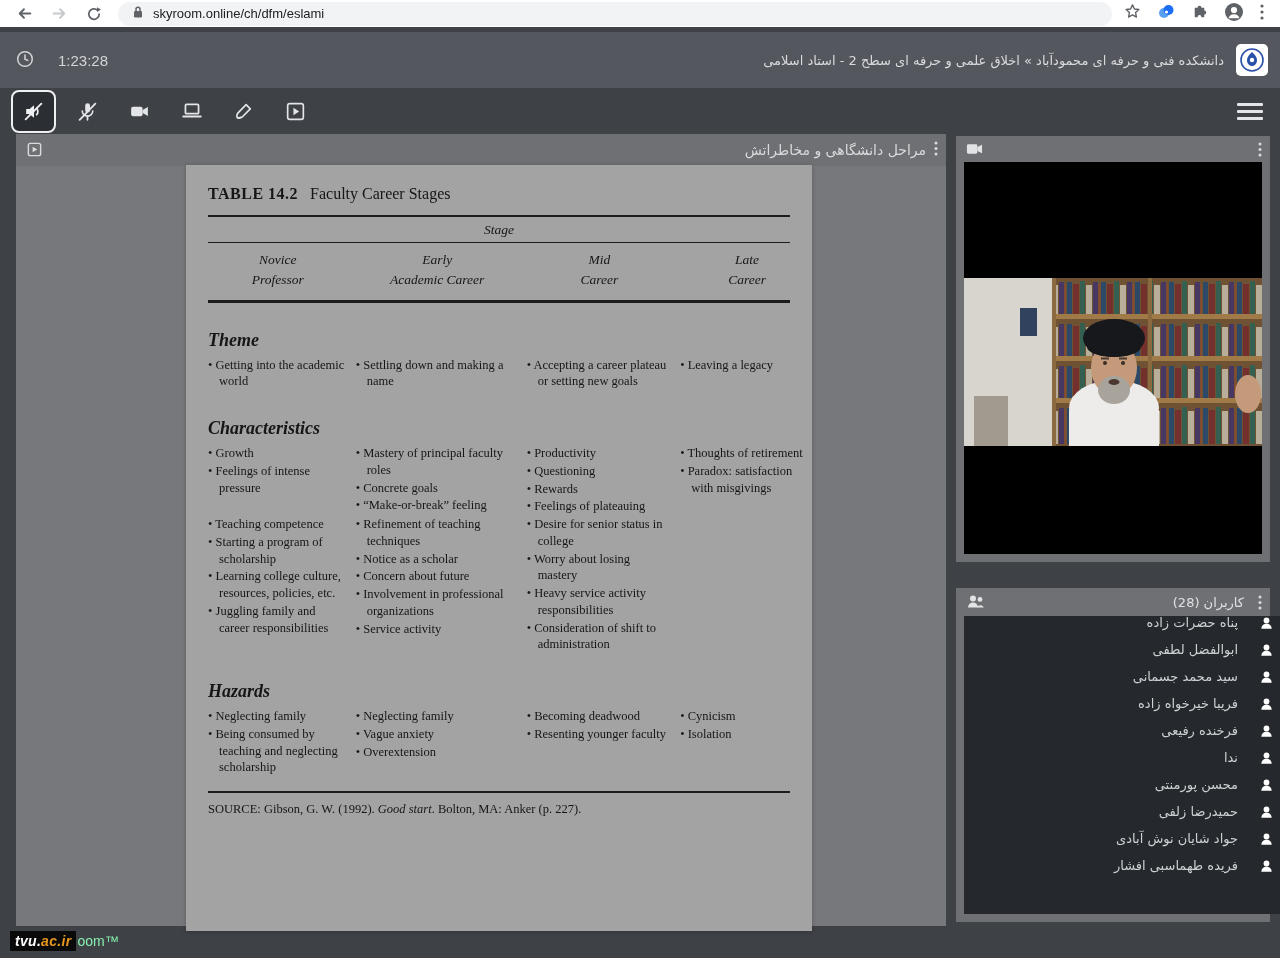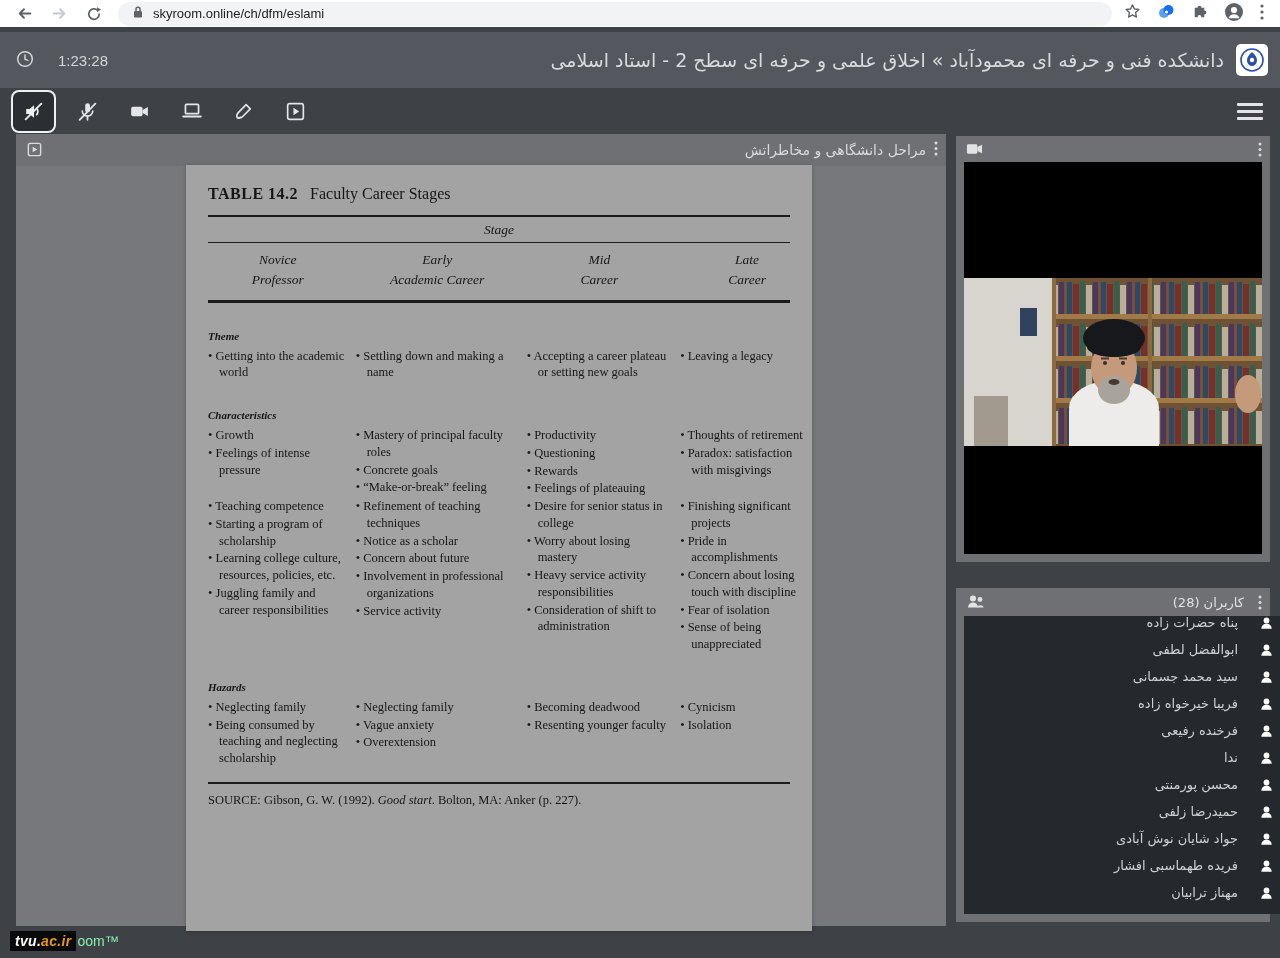--- a/index.html
+++ b/index.html
@@ -15,21 +15,21 @@
   .nav-icons svg{display:block;}
   .url-pill{flex:1;height:24px;background:#f1f3f4;border-radius:12px;
     display:flex;align-items:center;gap:9px;padding:0 14px;margin:0 8px;}
   .url-text{font-size:13px;color:#202124;}
   .chrome-right{display:flex;align-items:center;gap:16px;padding:0 6px 0 4px;}
   
   .meeting-header{position:absolute;top:32px;left:0;right:0;height:56px;background:#54575d;}
   .timer{position:absolute;left:16px;top:0;height:56px;display:flex;align-items:center;gap:24px;
     color:#d3d5d7;font-size:15px;}
   .meeting-title{position:absolute;right:56px;top:0;height:56px;display:flex;align-items:center;
-    color:#d9dadc;font-size:19px;direction:rtl;font-family:"DejaVu Sans",sans-serif;}
+    color:#d9dadc;font-size:13px;direction:rtl;font-family:"DejaVu Sans",sans-serif;}
   .logo-badge{position:absolute;right:12px;top:12px;width:32px;height:32px;background:#fff;
     border-radius:5px;display:flex;align-items:center;justify-content:center;}
   
   .toolbar{position:absolute;top:88px;left:0;right:0;height:46px;background:#3e4146;
     display:flex;align-items:center;gap:11px;padding-left:11px;}
   .tb-btn{width:41px;height:39px;display:flex;align-items:center;justify-content:center;border-radius:8px;}
   .tb-btn.selected{border:2px solid #eef0f2;background:#2b2e32;}
   .hamburger{position:absolute;right:17px;top:15px;width:26px;display:flex;flex-direction:column;gap:4px;}
   .hamburger span{display:block;height:3px;background:#e3e5e8;border-radius:1px;}
   
@@ -45,21 +45,21 @@
   .doc-title{font-size:16px;margin:4px 0 12px;}
   .doc-title .lbl{font-weight:bold;letter-spacing:.5px;margin-right:12px;}
   .rule{border-top:2px solid #1c1c1c;}
   .rule.thin{border-top-width:1.5px;}
   .rule.thick{border-top-width:3px;}
   .stage-lbl{text-align:center;font-style:italic;font-size:13.5px;padding:5px 0 4px;}
   .col-heads{display:grid;grid-template-columns:24% 28% 25% 23%;column-gap:8px;
     font-style:italic;font-size:13.5px;text-align:center;padding:7px 0 9px;line-height:1.5;}
   .col-head{white-space:pre-line;}
   .table-grid{display:grid;grid-template-columns:24% 28% 25% 23%;column-gap:8px;}
-  .sec-name{grid-column:1 / -1;font-style:italic;font-weight:600;font-size:11px;margin:27px 0 6px;}
+  .sec-name{grid-column:1 / -1;font-style:italic;font-weight:600;font-size:18px;margin:27px 0 6px;}
   .bullet{font-size:12.5px;line-height:1.34;padding-left:11px;text-indent:-11px;margin-bottom:1px;}
   .bullet::before{content:"\2022  ";}
   .src-rule{margin-top:14px;border-top:2.5px solid #1c1c1c;}
   .source-line{font-size:12.5px;padding:9px 0;}
   .source-line .it{font-style:italic;}
   
   .video-panel{position:absolute;left:956px;top:136px;width:314px;height:426px;background:#6e7073;}
   .panel-kebab{position:absolute;right:8px;top:6px;}
   .cam-hdr-icon{position:absolute;left:10px;top:6px;}
   .video-area{position:absolute;left:8px;top:26px;width:298px;height:392px;background:#000;overflow:hidden;}
@@ -300,27 +300,20 @@
           <div class="bullet">Notice as a scholar</div>
           <div class="bullet">Concern about future</div>
           <div class="bullet">Involvement in professional organizations</div>
           <div class="bullet">Service activity</div>
         </div>
         <div class="sec-cell">
           <div class="bullet">Desire for senior status in college</div>
           <div class="bullet">Worry about losing mastery</div>
           <div class="bullet">Heavy service activity responsibilities</div>
           <div class="bullet">Consideration of shift to administration</div>
-        </div>
-        <div class="sec-cell">
-          <div class="bullet">Finishing significant projects</div>
-          <div class="bullet">Pride in accomplishments</div>
-          <div class="bullet">Concern about losing touch with discipline</div>
-          <div class="bullet">Fear of isolation</div>
-          <div class="bullet">Sense of being unappreciated</div>
         </div>
         <div class="sec-name">Hazards</div>
         <div class="sec-cell">
           <div class="bullet">Neglecting family</div>
           <div class="bullet">Being consumed by teaching and neglecting scholarship</div>
         </div>
         <div class="sec-cell">
           <div class="bullet">Neglecting family</div>
           <div class="bullet">Vague anxiety</div>
           <div class="bullet">Overextension</div>
@@ -498,28 +491,19 @@
       </div>
       <div class="user-row">
         <span class="user-icon">
           <svg width="15" height="14" viewBox="0 0 14 14">
             <circle cx="7" cy="4.4" r="2.9" fill="#ffffff"></circle>
             <path d="M1.8 12.8 a5.2 5.2 0 0 1 10.4 0 z" fill="#ffffff"></path>
           </svg>
         </span>
         <span class="user-name">فریده طهماسبی افشار</span>
       </div>
-      <div class="user-row">
-        <span class="user-icon">
-          <svg width="15" height="14" viewBox="0 0 14 14">
-            <circle cx="7" cy="4.4" r="2.9" fill="#ffffff"></circle>
-            <path d="M1.8 12.8 a5.2 5.2 0 0 1 10.4 0 z" fill="#ffffff"></path>
-          </svg>
-        </span>
-        <span class="user-name">مهناز ترابیان</span>
-      </div>
     </div>
 </div>
 
 <div class="watermark">
   <span class="wm-badge"><span>tvu.</span><span class="orange">ac.ir</span></span>
   <span class="wm-suffix">oom™</span>
 </div>
 
 </body></html>

